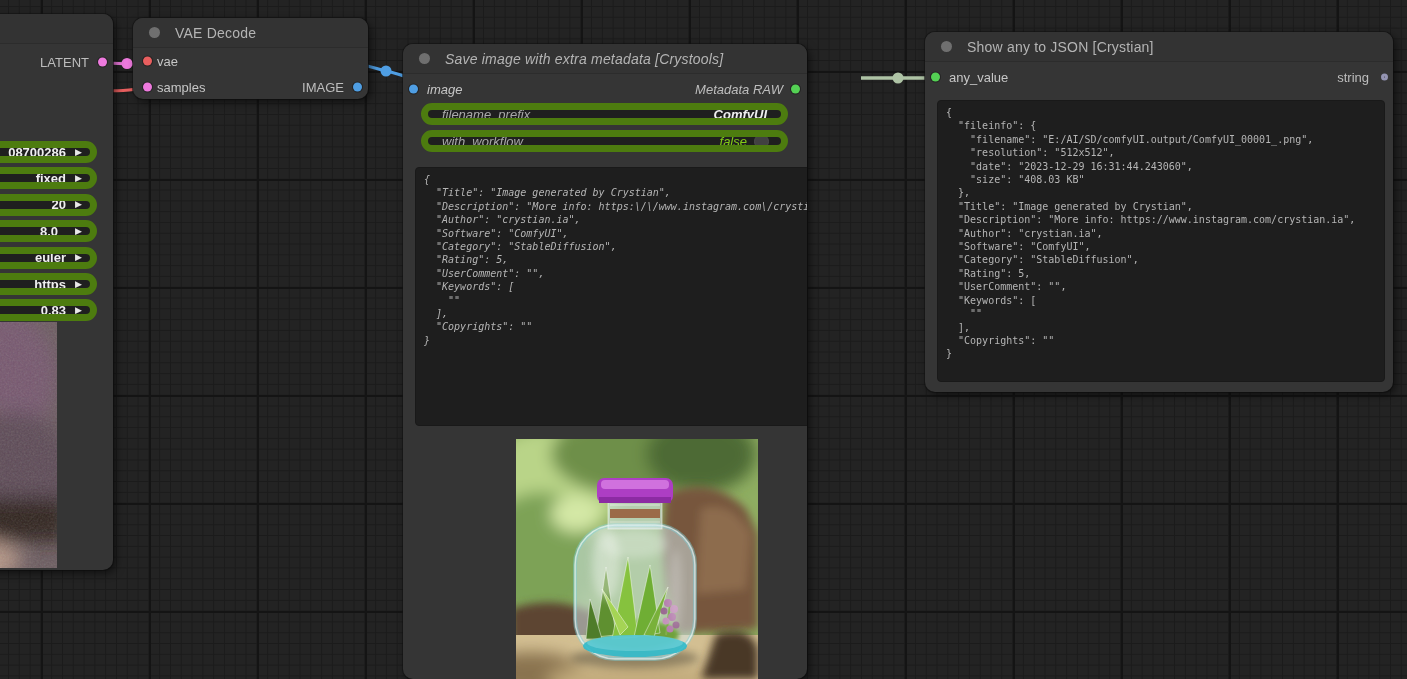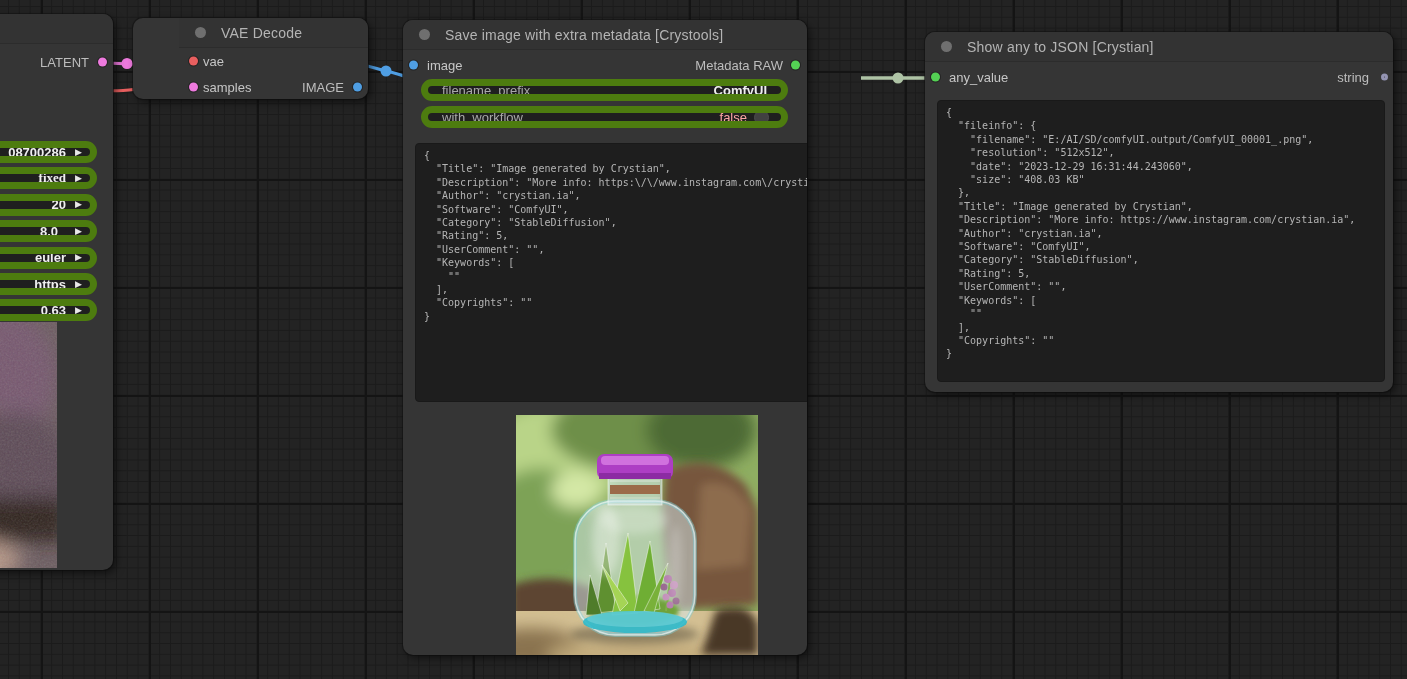--- a/index.html
+++ b/index.html
@@ -79,41 +79,41 @@
     <div class="slot-row" style="margin-top:7px;">
       <span class="out-label">LATENT</span>
       <span class="dot" style="right:6px; background:#ee7ade;"></span>
     </div>
     <div style="position:absolute; left:0; top:127px; width:100%;">
       <div class="pill" style="left:8px; right:16px; top:0;">
           <span class="w-value" style="margin-left:auto; margin-right:24px;">08700286</span>
           <span class="arrow-right" style="position:absolute; right:8px;">▶</span>
         </div>
       <div class="pill" style="left:8px; right:16px; top:26.4px;">
-          <span class="w-value" style="margin-left:auto; margin-right:24px;font-family:Liberation Serif, serif;">fixed</span>
+          <span class="w-value" style="margin-left:auto; margin-right:24px;">fixed</span>
           <span class="arrow-right" style="position:absolute; right:8px;">▶</span>
         </div>
       <div class="pill" style="left:8px; right:16px; top:52.8px;">
           <span class="w-value" style="margin-left:auto; margin-right:24px;">20</span>
           <span class="arrow-right" style="position:absolute; right:8px;">▶</span>
         </div>
       <div class="pill" style="left:8px; right:16px; top:79.2px;">
           <span class="w-value" style="margin-left:auto; margin-right:32px;">8.0</span>
           <span class="arrow-right" style="position:absolute; right:8px;">▶</span>
         </div>
       <div class="pill" style="left:8px; right:16px; top:105.6px;">
           <span class="w-value" style="margin-left:auto; margin-right:24px;text-align:right;">euler</span>
           <span class="arrow-right" style="position:absolute; right:8px;">▶</span>
         </div>
       <div class="pill" style="left:8px; right:16px; top:132px;">
           <span class="w-value" style="margin-left:auto; margin-right:24px;">https</span>
           <span class="arrow-right" style="position:absolute; right:8px;">▶</span>
         </div>
       <div class="pill" style="left:8px; right:16px; top:158.4px;">
-          <span class="w-value" style="margin-left:auto; margin-right:24px;">0.63</span>
+          <span class="w-value" style="margin-left:auto; margin-right:24px;">0.83</span>
           <span class="arrow-right" style="position:absolute; right:8px;">▶</span>
         </div>
     </div>
 
     <div class="preview" style="right:56px; top:308px; width:151px; height:246px;">
       <svg width="151" height="246" viewBox="0 0 151 246">
         <defs>
           <filter id="lb" x="-40%" y="-40%" width="180%" height="180%">
               <feGaussianBlur stdDeviation="9"></feGaussianBlur>
             </filter>
@@ -132,55 +132,55 @@
           <ellipse cx="40" cy="130" rx="65" ry="62" fill="#6b5a52"></ellipse>
           <ellipse cx="110" cy="150" rx="55" ry="60" fill="#5c4a55"></ellipse>
           <rect x="-10" y="175" width="171" height="45" fill="#2e241d"></rect>
           <ellipse cx="45" cy="238" rx="70" ry="24" fill="#b49484"></ellipse>
         </g>
         <rect width="151" height="246" filter="url(#noise)" opacity="0.5"></rect>
       </svg>
     </div>
   </div>
 
-  <div class="node" style="left:133px; top:18px; width:235px; height:81px;padding-left:46px;">
+  <div class="node" style="left:133px; top:18px; width:235px; height:81px;">
     <div class="node-title">
       <span class="collapse-dot"></span>
       <span>VAE Decode</span>
     </div>
     <div class="slot-row" style="margin-top:2px;">
       <span class="dot" style="left:10px; background:#e95f5f;"></span>
       <span class="in-label">vae</span>
     </div>
     <div class="slot-row" style="margin-top:4px;">
       <span class="dot" style="left:10px; background:#ee7ade;"></span>
       <span class="in-label">samples</span>
       <span class="out-label">IMAGE</span>
       <span class="dot" style="right:6px; background:#4f9ee3;"></span>
     </div>
   </div>
 
-  <div class="node" style="left:403px; top:20px; width:404px; height:635px;">
+  <div class="node" style="left:403px; top:44px; width:404px; height:635px;font-style:italic;">
     <div class="node-title">
       <span class="collapse-dot"></span>
       <span>Save image with extra metadata [Crystools]</span>
     </div>
     <div class="slot-row" style="margin-top:4px;">
       <span class="dot" style="left:6px; background:#4f9ee3;"></span>
       <span class="in-label">image</span>
       <span class="out-label">Metadata RAW</span>
       <span class="dot" style="right:7px; background:#54d154;"></span>
     </div>
     <div class="pill" style="left:18px; right:19px; top:59px; padding:0 14px;">
       <span class="w-label">filename_prefix</span>
       <span class="w-value" style="margin-left:auto;text-align:right;">ComfyUI</span>
     </div>
     <div class="pill" style="left:18px; right:19px; top:86px; padding:0 12px 0 14px;">
       <span class="w-label">with_workflow</span>
-      <span style="margin-left:auto; color:#fca5a5;">false</span>
+      <span style="margin-left:auto; color:#84cc16;">false</span>
       <span class="toggle-knob" style="margin-left:7px;"></span>
     </div>
     <pre class="json-pre" style="left:12px; top:123px; width:446px; height:259px;">{
   "Title": "Image generated by Crystian",
   "Description": "More info: https:\/\/www.instagram.com\/crystian.ia",
   "Author": "crystian.ia",
   "Software": "ComfyUI",
   "Category": "StableDiffusion",
   "Rating": 5,
   "UserComment": "",

